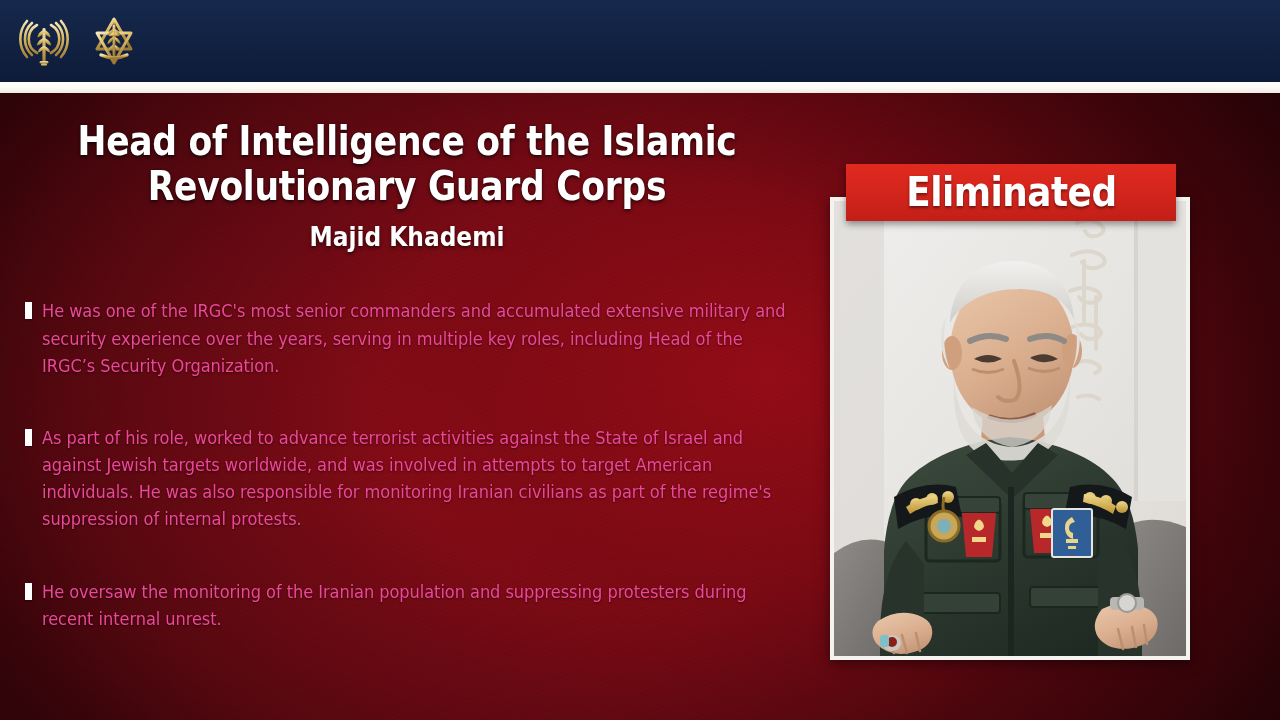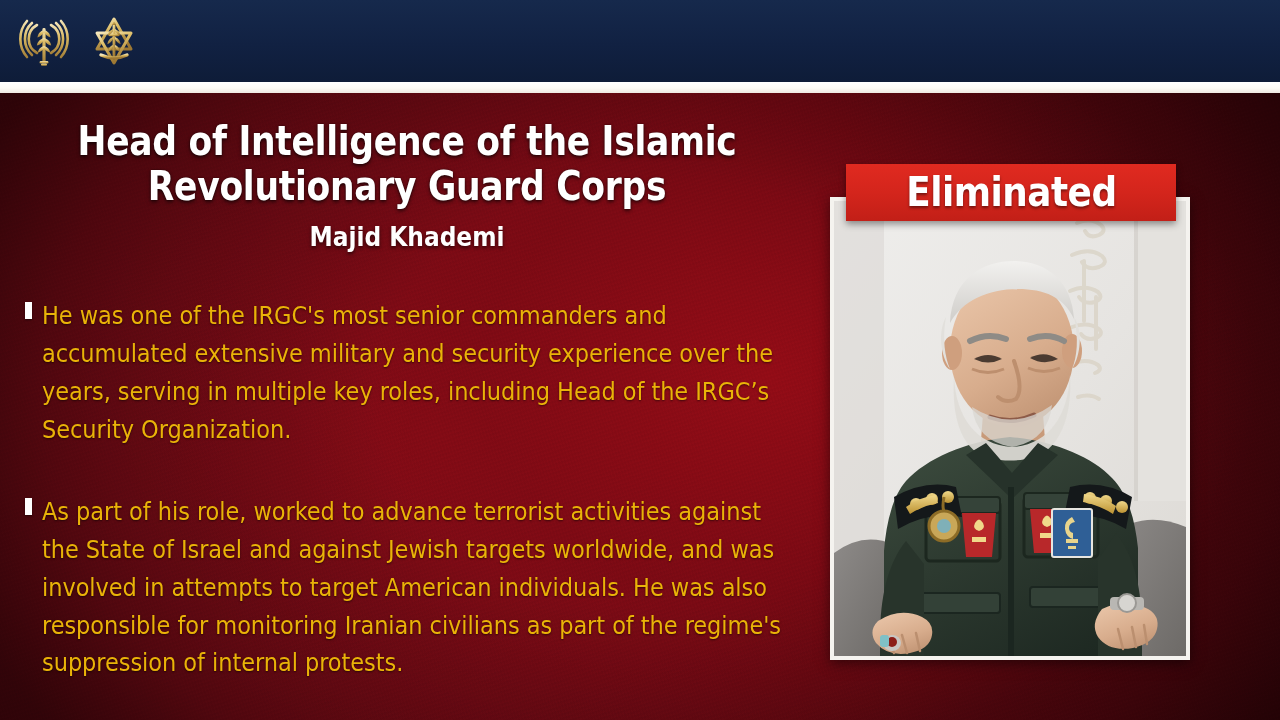--- a/index.html
+++ b/index.html
@@ -83,23 +83,23 @@
     margin-top:12px;
     text-shadow:0 2px 4px rgba(0,0,0,0.6);
     transform:scaleX(0.96);
   }
 
   .bullets { margin-top:22px; padding-left:2px; }
   .bullet {
     position:relative;
     padding-left:22px;
     margin-bottom:16px;
-    color:#eab308;
+    color:#ec4899;
     font-family:"DejaVu Sans Condensed","Liberation Sans Narrow","Liberation Sans",sans-serif;
-    font-size:25px;
+    font-size:18px;
     line-height:1.51;
     letter-spacing:-0.05px;
     text-shadow:0 1px 2px rgba(0,0,0,0.55);
     max-width:784px;
     transform-origin:left top;
     margin-top:45px;
   }
   .bullet:last-child { margin-bottom:0; }
   .bullet-marker {
     position:absolute; left:5px; top:5px;
@@ -231,20 +231,21 @@
       <div class="bullet">
         <span class="bullet-marker"></span>
         <span>He was one of the IRGC's most senior commanders and accumulated extensive military and security experience over the years, serving in multiple key roles, including Head of the IRGC’s Security Organization.</span>
       </div>
       <div class="bullet">
         <span class="bullet-marker"></span>
         <span>As part of his role, worked to advance terrorist activities against the State of Israel and against Jewish targets worldwide, and was involved in attempts to target American individuals. He was also responsible for monitoring Iranian civilians as part of the regime's suppression of internal protests.</span>
       </div>
       <div class="bullet">
         <span class="bullet-marker"></span>
+        <span>He oversaw the monitoring of the Iranian population and suppressing protesters during recent internal unrest.</span>
       </div>
     </div>
   </div>
 
   <div class="photo-frame">
     <div class="photo">
       <svg width="352" height="455" viewBox="0 0 352 455" preserveAspectRatio="xMidYMid slice" aria-hidden="true">
         <defs>
           <linearGradient id="wall" x1="0" y1="0" x2="1" y2="1">
             <stop offset="0%" stop-color="#efeeec"></stop>

